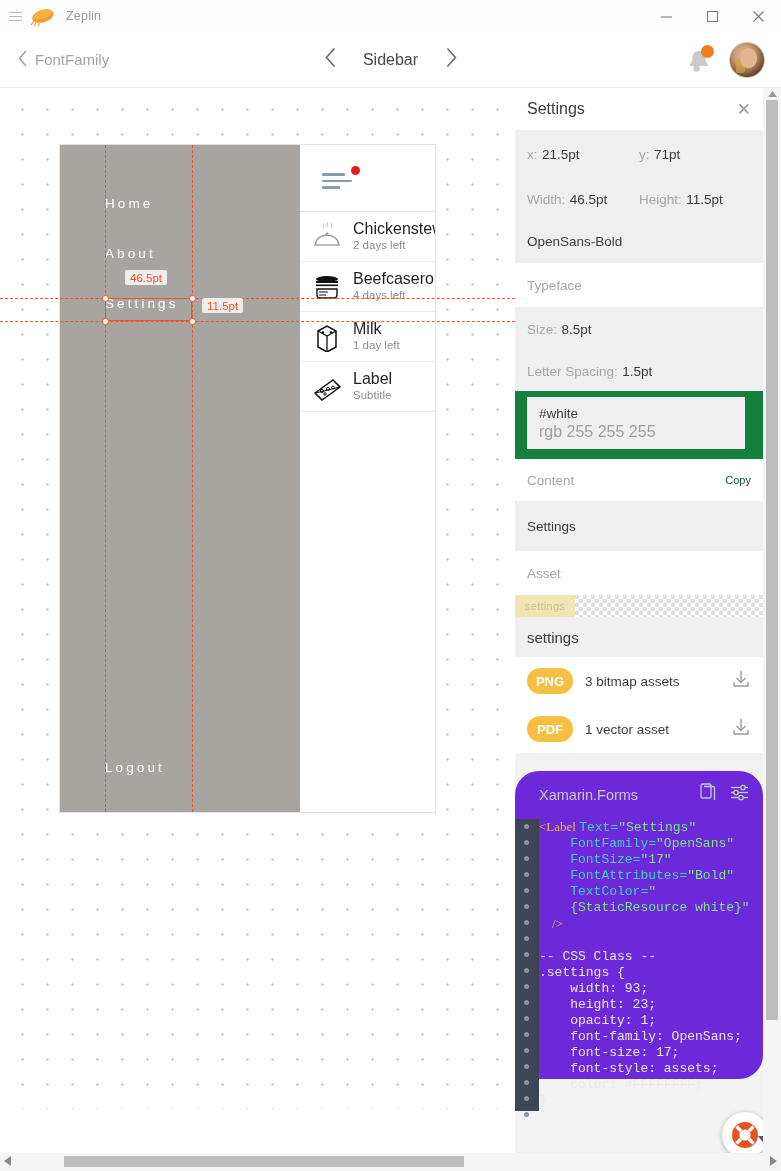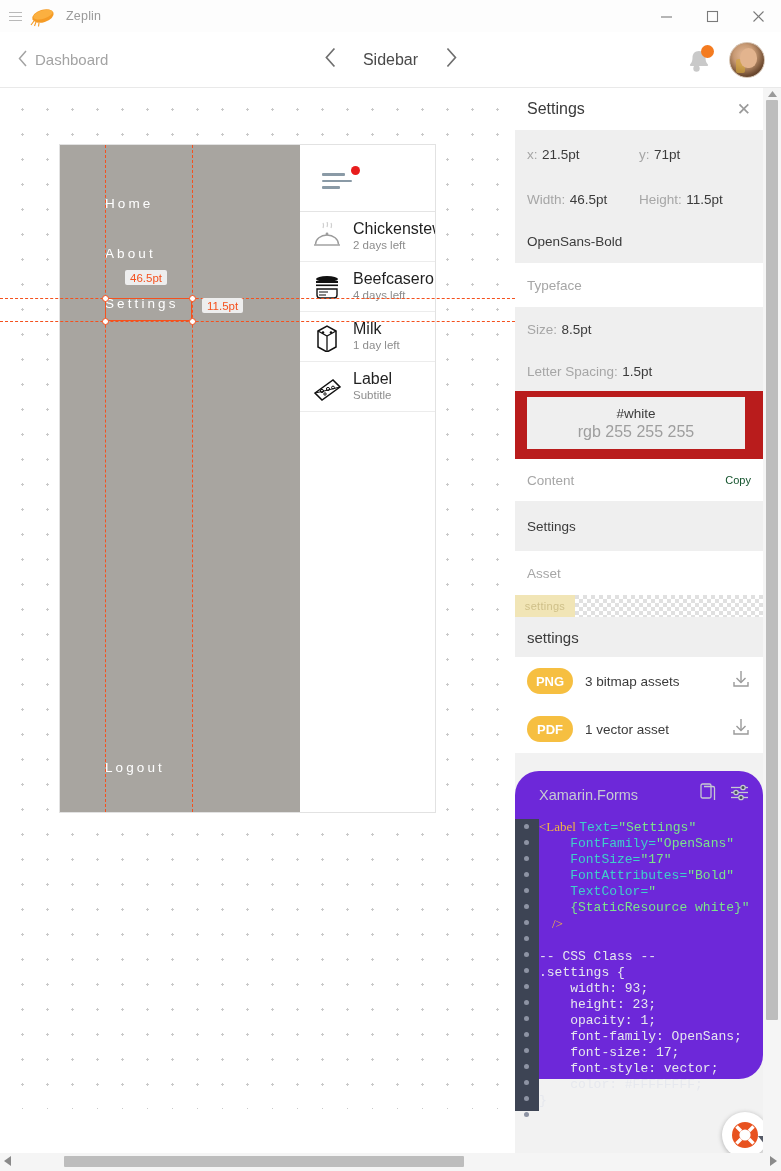--- a/index.html
+++ b/index.html
@@ -110,21 +110,21 @@
   .p-head { height:42px; background:#ffffff; display:flex; align-items:center;
             padding:0 12px; }
   .p-head .t { font-size:16px; color:#3b3b3b; }
   .p-head .x { margin-left:auto; color:#9a9a9a; font-size:17px; line-height:1; }
   .p-row { padding:0 12px; display:flex; align-items:center; }
   .p-grey { background:#efefef; }
   .p-white{ background:#ffffff; }
   .lbl { color:#a6a6a6; font-size:13.5px; }
   .val { color:#3b3b3b; font-size:13.5px; }
   .coord { width:50%; }
-  .swatch-row { background:#b91c1c; padding:6px 0 10px 0;text-align:center; }
+  .swatch-row { background:#15803d; padding:6px 0 10px 0; }
   .swatch { margin-left:12px; width:218px; background:#efefef; padding:8px 12px; }
   .swatch .n { font-size:13.5px; color:#3b3b3b; line-height:18px; }
   .swatch .r { font-size:16px; color:#9e9e9e; line-height:18px; }
   .copy { margin-left:auto; color:#14532d; font-size:11px; }
   .asset-strip { height:22px; position:relative; overflow:hidden;
     background-image:
       linear-gradient(45deg,#e0e0e0 25%,transparent 25%,transparent 75%,#e0e0e0 75%),
       linear-gradient(45deg,#e0e0e0 25%,#ffffff 25%,#ffffff 75%,#e0e0e0 75%);
     background-size:8px 8px; background-position:0 0,4px 4px; }
   .asset-strip .thumbtxt { position:absolute; left:0; top:0; width:60px; height:22px;
@@ -194,21 +194,21 @@
     </div>
   </div>
 
   <div class="header">
     <div class="crumb">
       <span class="chev">
         <svg width="10" height="17" viewBox="0 0 10 17">
             <polyline points="8,1 1.5,8.5 8,16" fill="none" stroke="#a3a3a3" stroke-width="1.5"></polyline>
           </svg>
       </span>
-      <span>Dashboard</span>
+      <span>FontFamily</span>
     </div>
     <div class="nav-center">
       <span class="nav-arrow">
         <svg width="13" height="21" viewBox="0 0 13 21">
             <polyline points="10,1.5 2,10.5 10,19.5" fill="none" stroke="#6f6f6f" stroke-width="1.7"></polyline>
           </svg>
       </span>
       <span class="page-title">Sidebar</span>
       <span class="nav-arrow">
         <svg width="13" height="21" viewBox="0 0 13 21">
@@ -488,21 +488,21 @@
           <div class="cl"><span class="k-str">    {StaticResource white}"</span></div>
           <div class="cl"><span class="k-tag">    /&gt;</span></div>
           <div class="cl">&nbsp;</div>
           <div class="cl"><span class="k-plain">-- CSS Class --</span></div>
           <div class="cl"><span class="k-plain">.settings {</span></div>
           <div class="cl"><span class="k-plain">    width: 93;</span></div>
           <div class="cl"><span class="k-plain">    height: 23;</span></div>
           <div class="cl"><span class="k-plain">    opacity: 1;</span></div>
           <div class="cl"><span class="k-plain">    font-family: OpenSans;</span></div>
           <div class="cl"><span class="k-plain">    font-size: 17;</span></div>
-          <div class="cl"><span class="k-plain">    font-style: vector;</span></div>
+          <div class="cl"><span class="k-plain">    font-style: assets;</span></div>
           <div class="cl"><span class="k-plain">    color: #FFFFFFFF;</span></div>
           <div class="cl"><span class="k-plain">}</span></div>
           <div class="cl">&nbsp;</div>
         </div>
     </div>
   </div>
 
   <div class="help">
     <svg width="30" height="30" viewBox="0 0 30 30">
       <circle cx="15" cy="15" r="13" fill="#e8521f"></circle>

